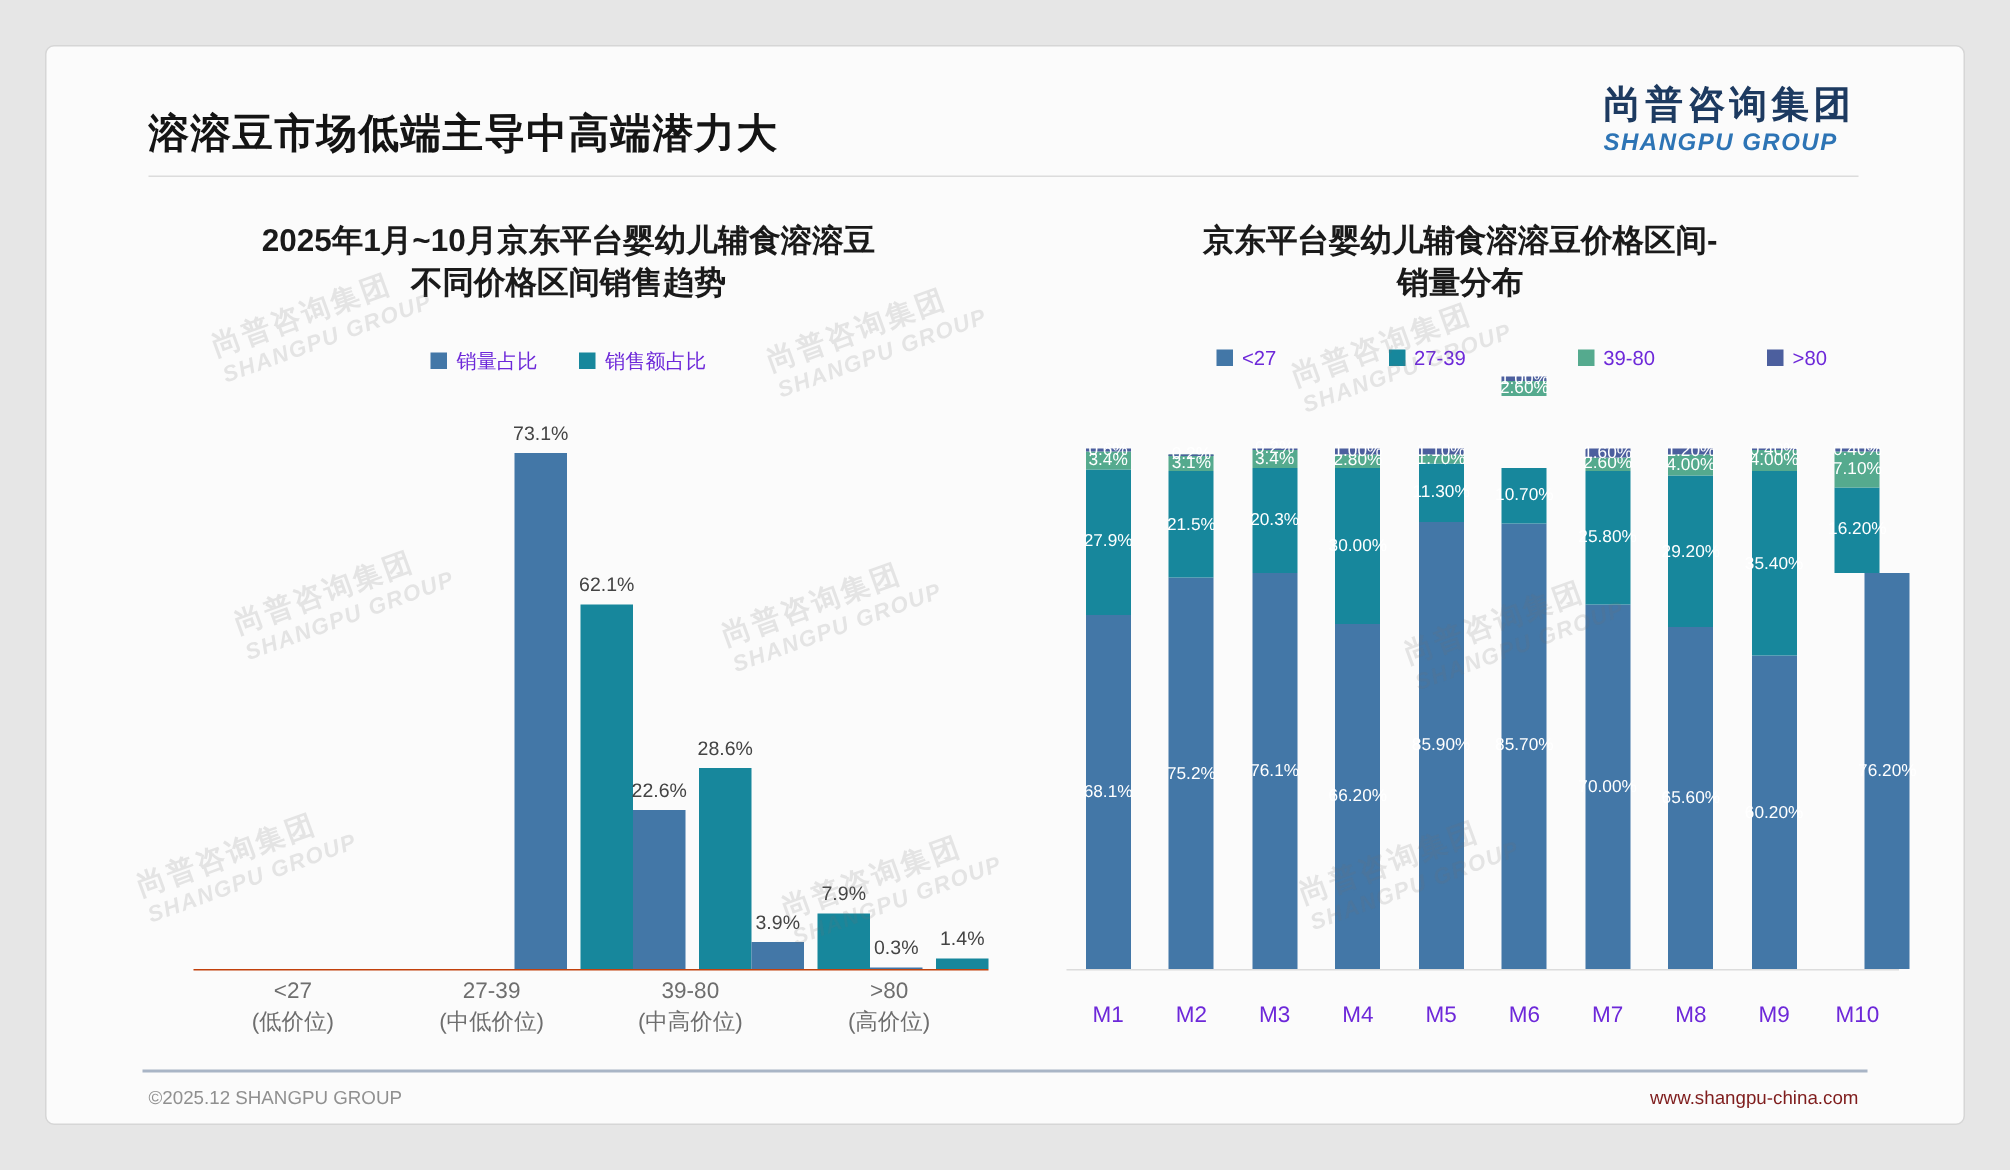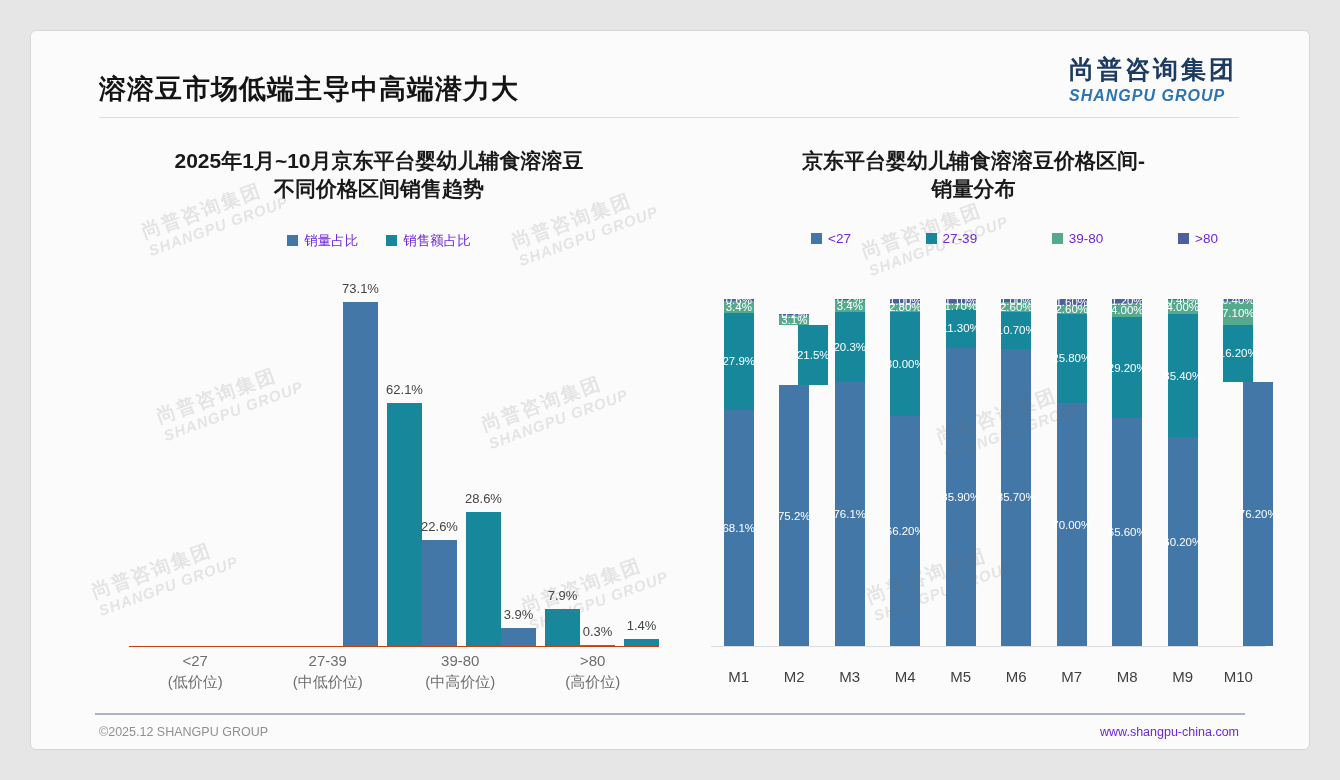--- a/index.html
+++ b/index.html
@@ -28,24 +28,24 @@
   .gbar-label { position:absolute; top:-21px; left:50%; transform:translateX(-50%); font-size:13px; color:#444; white-space:nowrap; }
   .cats { position:absolute; left:30px; right:0; bottom:-4px; display:flex; }
   .cat { flex:1; text-align:center; font-size:15px; color:#6e6e6e; line-height:1.45; }
   .plot2 { position:absolute; left:30px; right:0; bottom:42px; height:347px;
            border-bottom:1px solid #dcdcdc; display:flex; justify-content:space-around; align-items:flex-end; }
   .sbar { position:relative; width:30px; display:flex; flex-direction:column-reverse; }
   .sseg { position:relative; width:100%; }
   .sseg-label { position:absolute; left:50%; top:50%; transform:translate(-50%,-50%);
                 font-size:11.5px; color:#ffffff; white-space:nowrap; pointer-events:none; }
   .months { position:absolute; left:30px; right:0; bottom:4px; display:flex; }
-  .month { flex:1; text-align:center; font-size:15px; color:#404040; }
+  .month { flex:1; text-align:center; font-size:15px; color:#6d28d9; }
   .footer-divider { position:absolute; left:64px; right:64px; top:682px; height:2px; background:#a9b5c6; }
   .footer-left  { position:absolute; left:68px;  top:694px; font-size:12.5px; color:#909090; }
-  .footer-right { position:absolute; right:70px; top:694px; font-size:12.5px; color:#6d28d9; }
+  .footer-right { position:absolute; right:70px; top:694px; font-size:12.5px; color:#7f1d1d; }
   .wm { position:absolute; transform:rotate(-20deg); color:rgba(110,110,110,0.16); font-weight:700;
         font-size:19px; line-height:1.15; letter-spacing:2px; pointer-events:none; text-align:left; }
   .wm .wm2 { font-size:15px; font-style:italic; letter-spacing:1px; }
 </style>
 </head>
 <body>
 
 <div class="card">
 
   <div class="slide-title">溶溶豆市场低端主导中高端潜力大</div>
@@ -160,21 +160,21 @@
             <div class="sseg-label">3.4%</div>
           </div>
           <div class="sseg" style="height: 2.082px; background: rgb(76, 95, 158);">
             <div class="sseg-label">0.6%</div>
           </div>
         </div>
         <div class="sbar">
           <div class="sseg" style="height: 260.944px; background: rgb(67, 119, 167);">
             <div class="sseg-label">75.2%</div>
           </div>
-          <div class="sseg" style="height: 60px; background: rgb(23, 135, 156); margin-left: 19px;">
+          <div class="sseg" style="height: 71px; background: rgb(23, 135, 156);">
             <div class="sseg-label">21.5%</div>
           </div>
           <div class="sseg" style="height: 10.757px; background: rgb(85, 170, 142);">
             <div class="sseg-label">3.1%</div>
           </div>
           <div class="sseg" style="height: 0.694px; background: rgb(76, 95, 158);">
             <div class="sseg-label">0.2%</div>
           </div>
         </div>
         <div class="sbar">
@@ -216,21 +216,21 @@
             <div class="sseg-label">1.70%</div>
           </div>
           <div class="sseg" style="height: 3.817px; background: rgb(76, 95, 158);">
             <div class="sseg-label">1.10%</div>
           </div>
         </div>
         <div class="sbar">
           <div class="sseg" style="height: 297.379px; background: rgb(67, 119, 167);">
             <div class="sseg-label">85.70%</div>
           </div>
-          <div class="sseg" style="height: 37.129px; background: rgb(23, 135, 156);">
+          <div class="sseg" style="height: 37.129px; background: rgb(23, 135, 156); margin-top: 48px;">
             <div class="sseg-label">10.70%</div>
           </div>
           <div class="sseg" style="height: 9.022px; background: rgb(85, 170, 142);">
             <div class="sseg-label">2.60%</div>
           </div>
           <div class="sseg" style="height: 3.47px; background: rgb(76, 95, 158);">
             <div class="sseg-label">1.00%</div>
           </div>
         </div>
         <div class="sbar">

